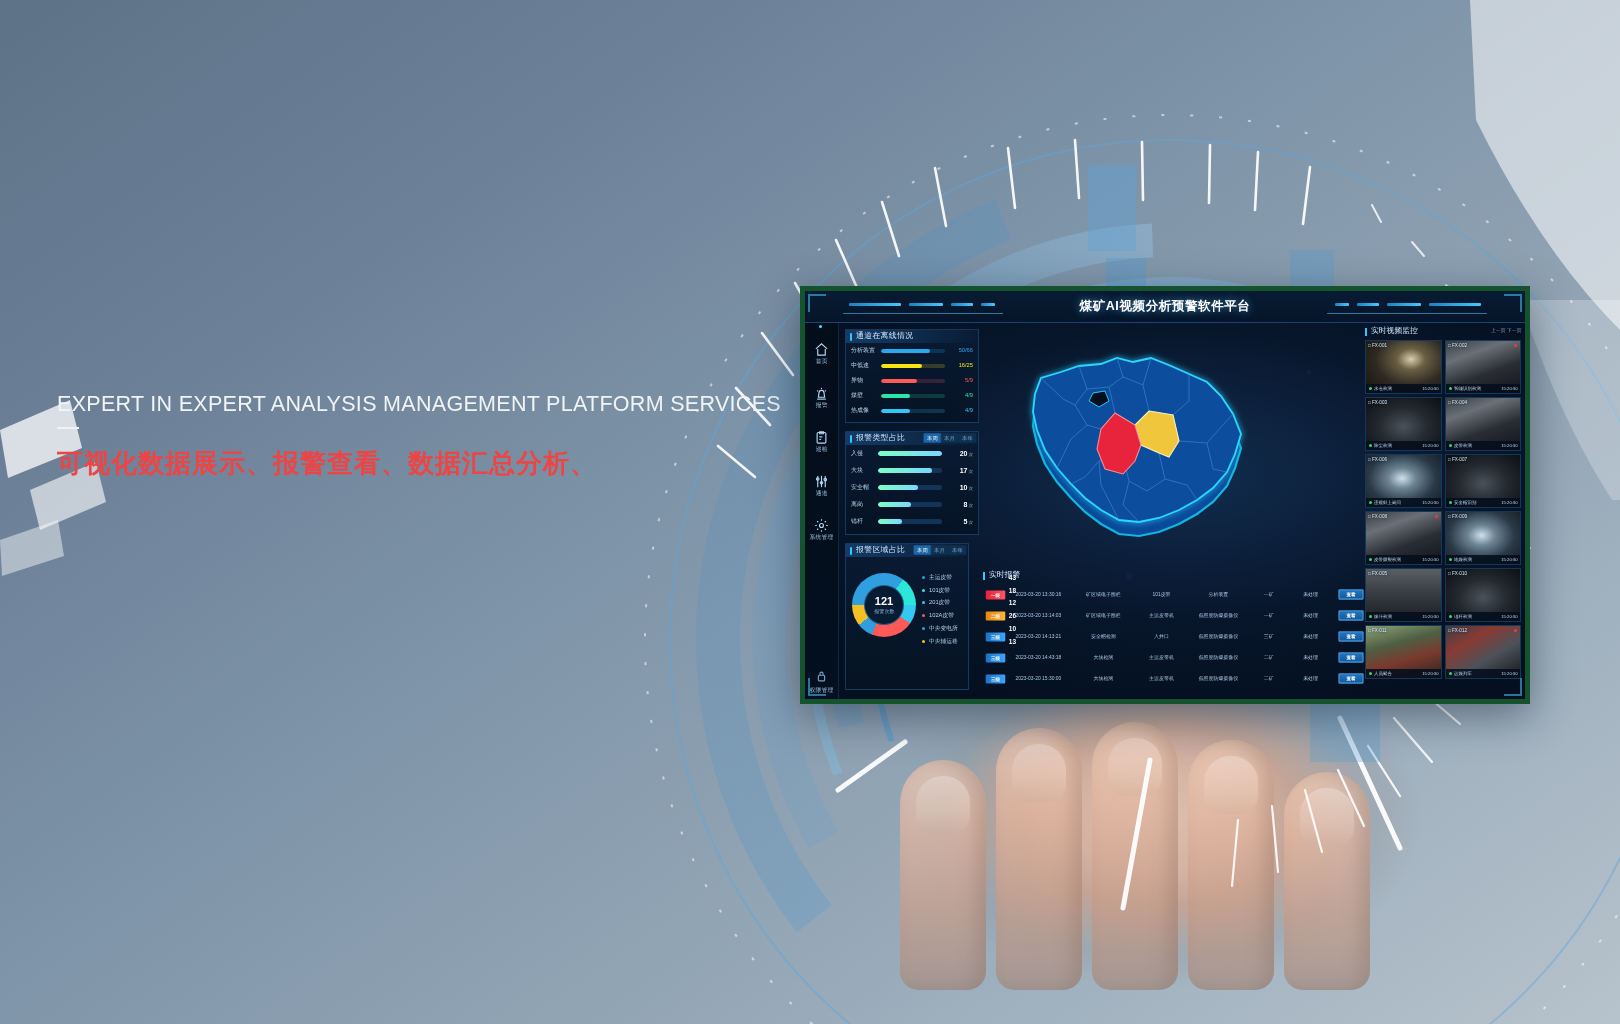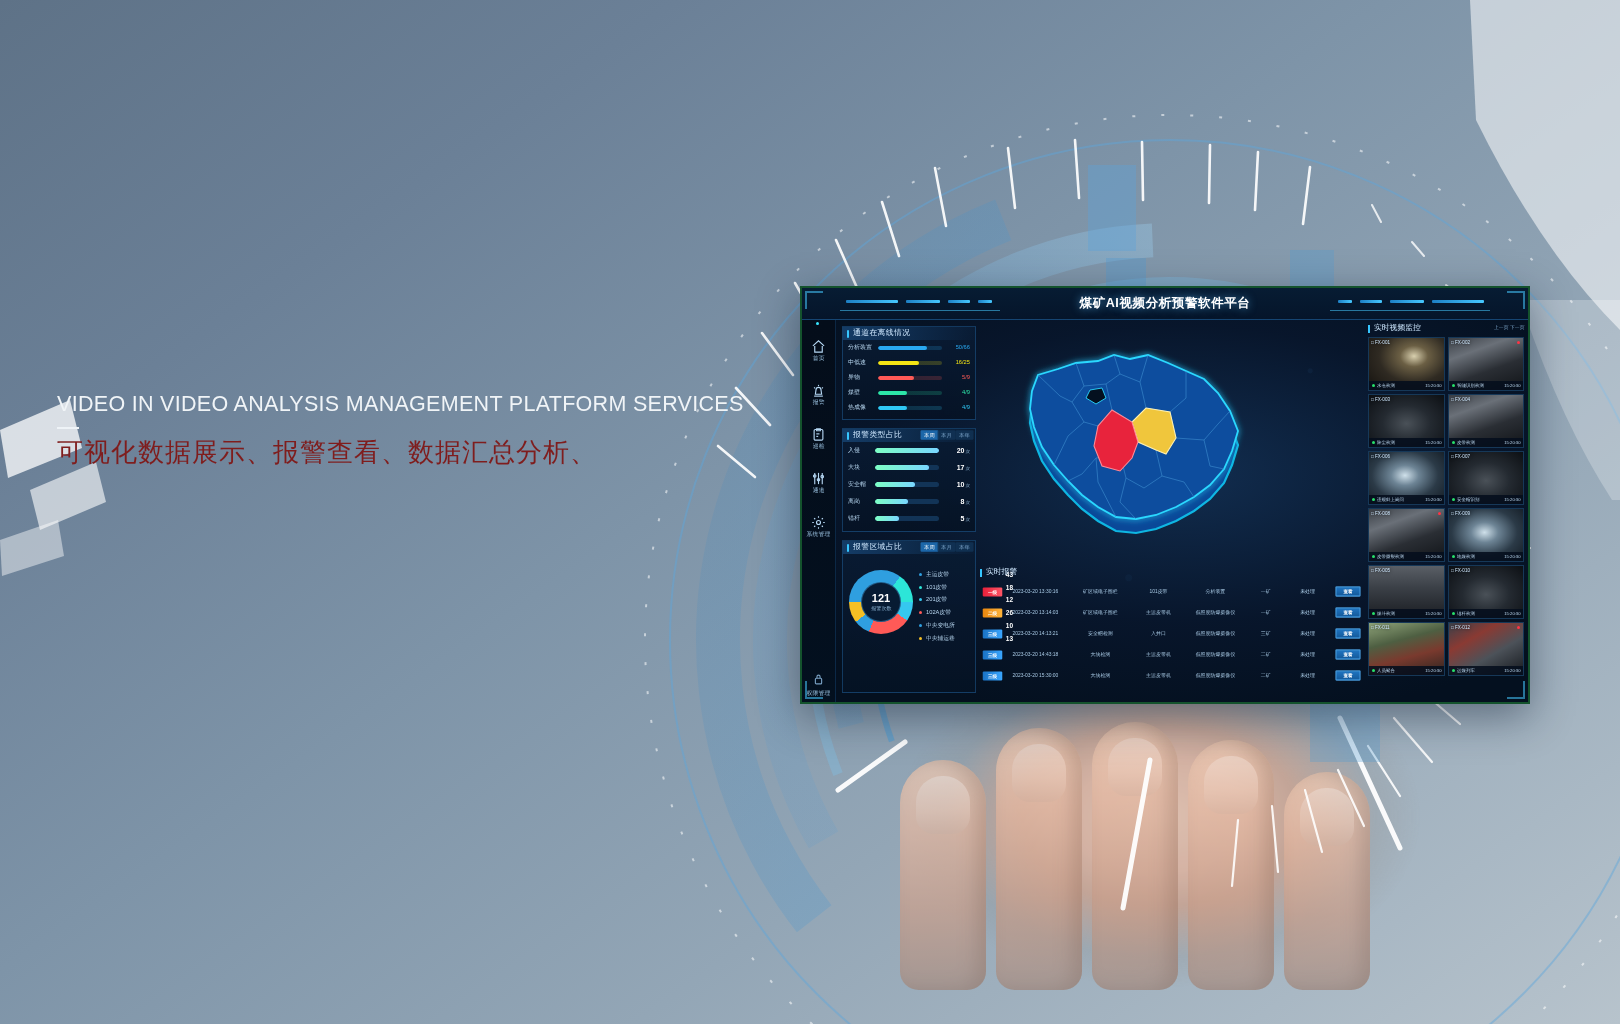--- a/index.html
+++ b/index.html
@@ -35,28 +35,28 @@
   .headline {
     font-size:59px; font-weight:bold; color:#ffffff; letter-spacing:2px;
     line-height:1.15; white-space:nowrap; text-shadow:0 2px 6px rgba(40,60,80,.25);
   }
   .subhead {
     margin-top:22px; font-size:21.5px; color:#f0f4f7; letter-spacing:.3px;
     font-weight:400; white-space:nowrap;
   }
   .rule { margin-top:10px; width:22px; height:2px; background:#eef3f7; }
   .body-line {
-    margin-top:6px; font-size:26px; color:#7f1d1d; letter-spacing:1px; white-space:nowrap;
-    font-weight:400;
+    margin-top:17px; font-size:26px; color:#ef4444; letter-spacing:1px; white-space:nowrap;
+    font-weight:700;
   }
 
   
   #device {
     position:absolute; left:800px; top:286px; width:730px; height:418px;
-    background:#404040; border:2px solid #14532d;
+    background:#404040; border:5px solid #14532d;
     box-shadow:0 12px 40px rgba(10,25,45,.45);
     overflow:hidden;
   }
   #screen {
     position:absolute; inset:0;
     background:
       radial-gradient(ellipse 70% 60% at 52% 45%, rgba(22,55,95,.75) 0%, rgba(8,22,44,.9) 60%, #04101f 100%),
       linear-gradient(180deg,#061426 0%,#04101f 100%);
   }
   .screen-noise {
@@ -317,21 +317,21 @@
     <path d="M1470 0 L1620 0 L1620 330 Q1540 250 1476 120 Z" fill="#ffffff" opacity="0.55"></path>
     <path d="M1520 300 Q1560 420 1612 500 L1620 500 L1620 300 Z" fill="#ffffff" opacity="0.25"></path>
 
     <polygon points="0,430 70,400 82,448 8,478" fill="#ffffff" opacity="0.75"></polygon>
     <polygon points="30,490 96,462 106,502 40,530" fill="#ffffff" opacity="0.6"></polygon>
     <polygon points="0,540 58,520 64,556 2,576" fill="#ffffff" opacity="0.45"></polygon>
   </svg>
 </div>
 
 <div id="copy">
-  <div class="subhead">VIDEO IN VIDEO ANALYSIS MANAGEMENT PLATFORM SERVICES</div>
+  <div class="subhead">EXPERT IN EXPERT ANALYSIS MANAGEMENT PLATFORM SERVICES</div>
   <div class="rule"></div>
   <div class="body-line">可视化数据展示、报警查看、数据汇总分析、</div>
 </div>
 
 <div id="device">
   <div id="screen">
     <div class="screen-noise"></div>
 
     <div id="dash-header">
       <div class="hdr-dash" style="left:44px;  top:12px; width:52px;"></div>
@@ -494,21 +494,21 @@
           <div class="type-row">
             <div class="type-lbl">锚杆</div>
             <div class="type-track">
               <div class="type-fill" style="width: 38%;"></div>
             </div>
             <div class="type-val"><span class="num">5</span><span class="type-unit">次</span></div>
           </div>
         </div>
     </div>
 
-    <div class="panel" style="left:40px; top:252px; width:134px; bottom:9px;">
+    <div class="panel" style="left:40px; top:252px; width:124px; bottom:9px;">
       <div class="panel-head">
         <div class="bar"></div>
         <div class="panel-title">报警区域占比</div>
         <div class="tabs" id="area-tabs">
             <div class="tab active">本周</div>
             <div class="tab">本月</div>
             <div class="tab">本年</div>
           </div>
       </div>
       <div style="position:relative;height:100%;">

